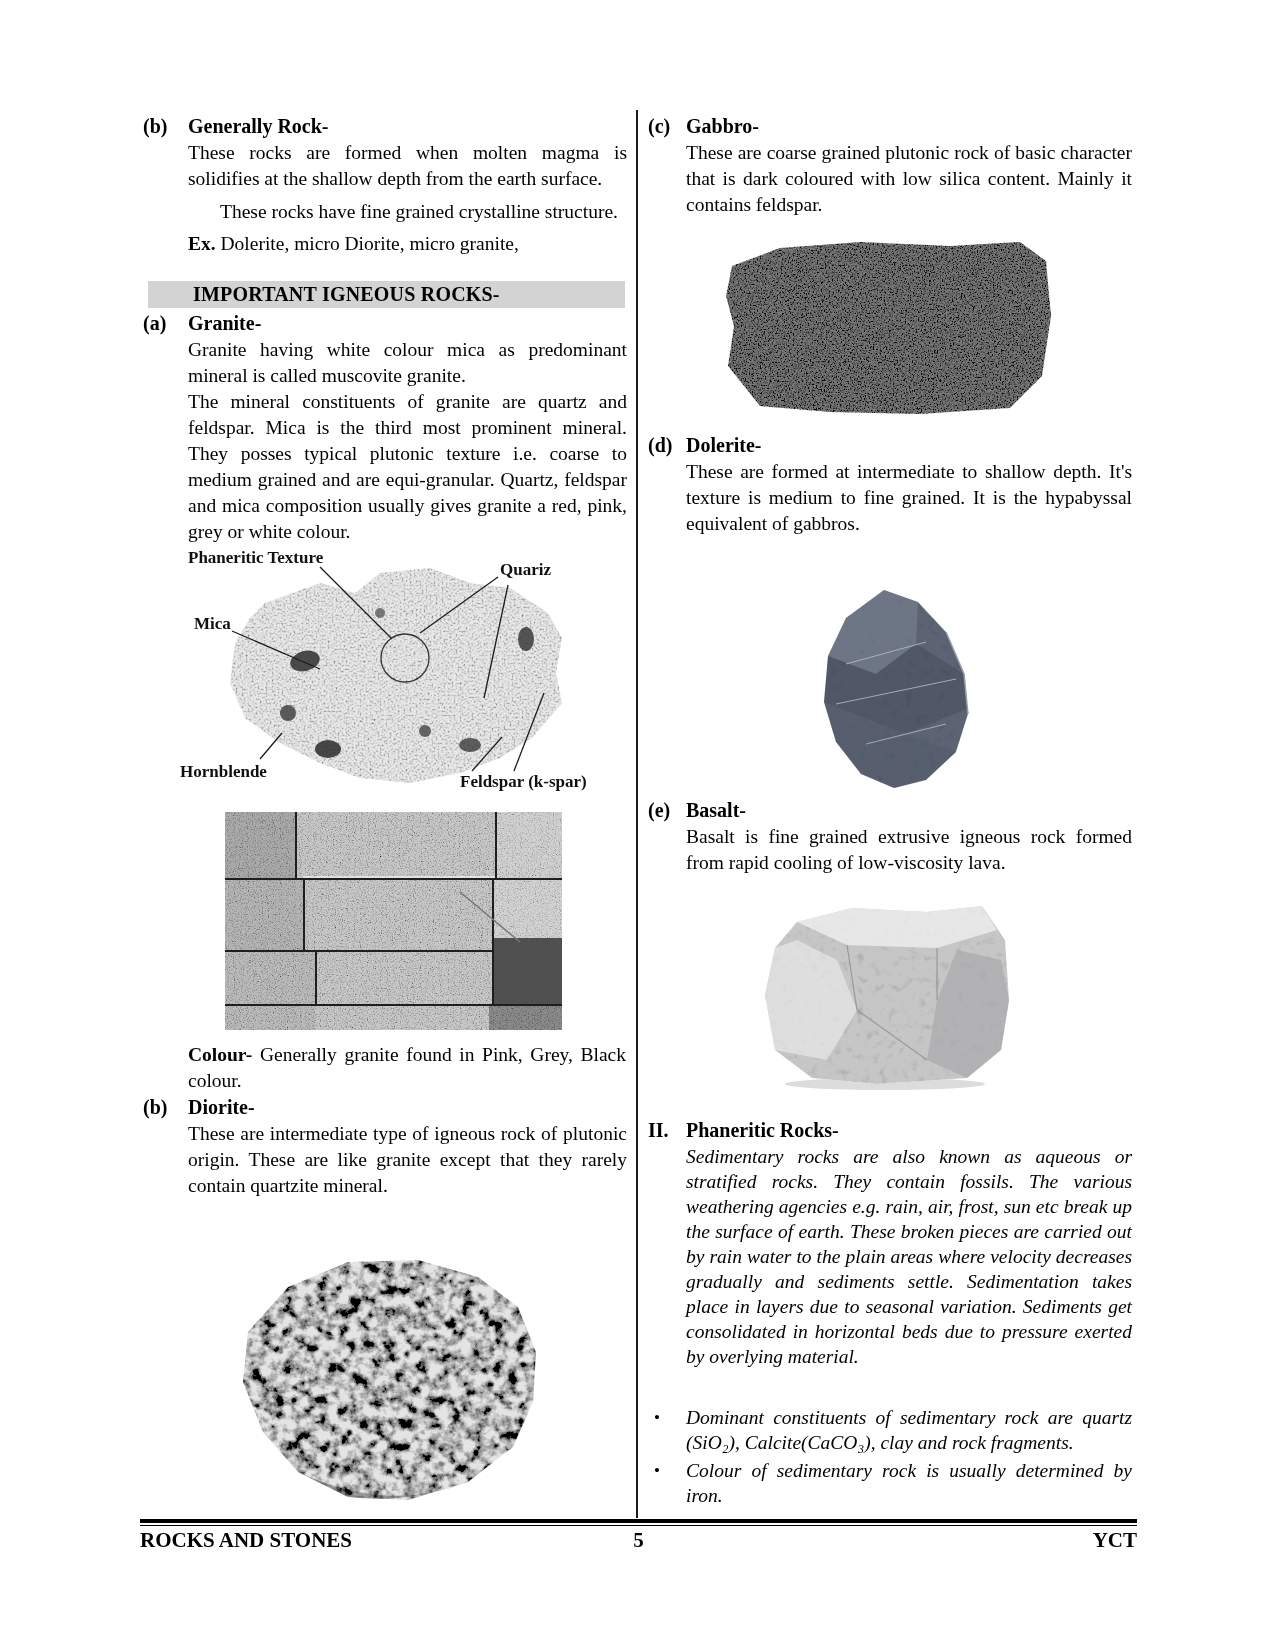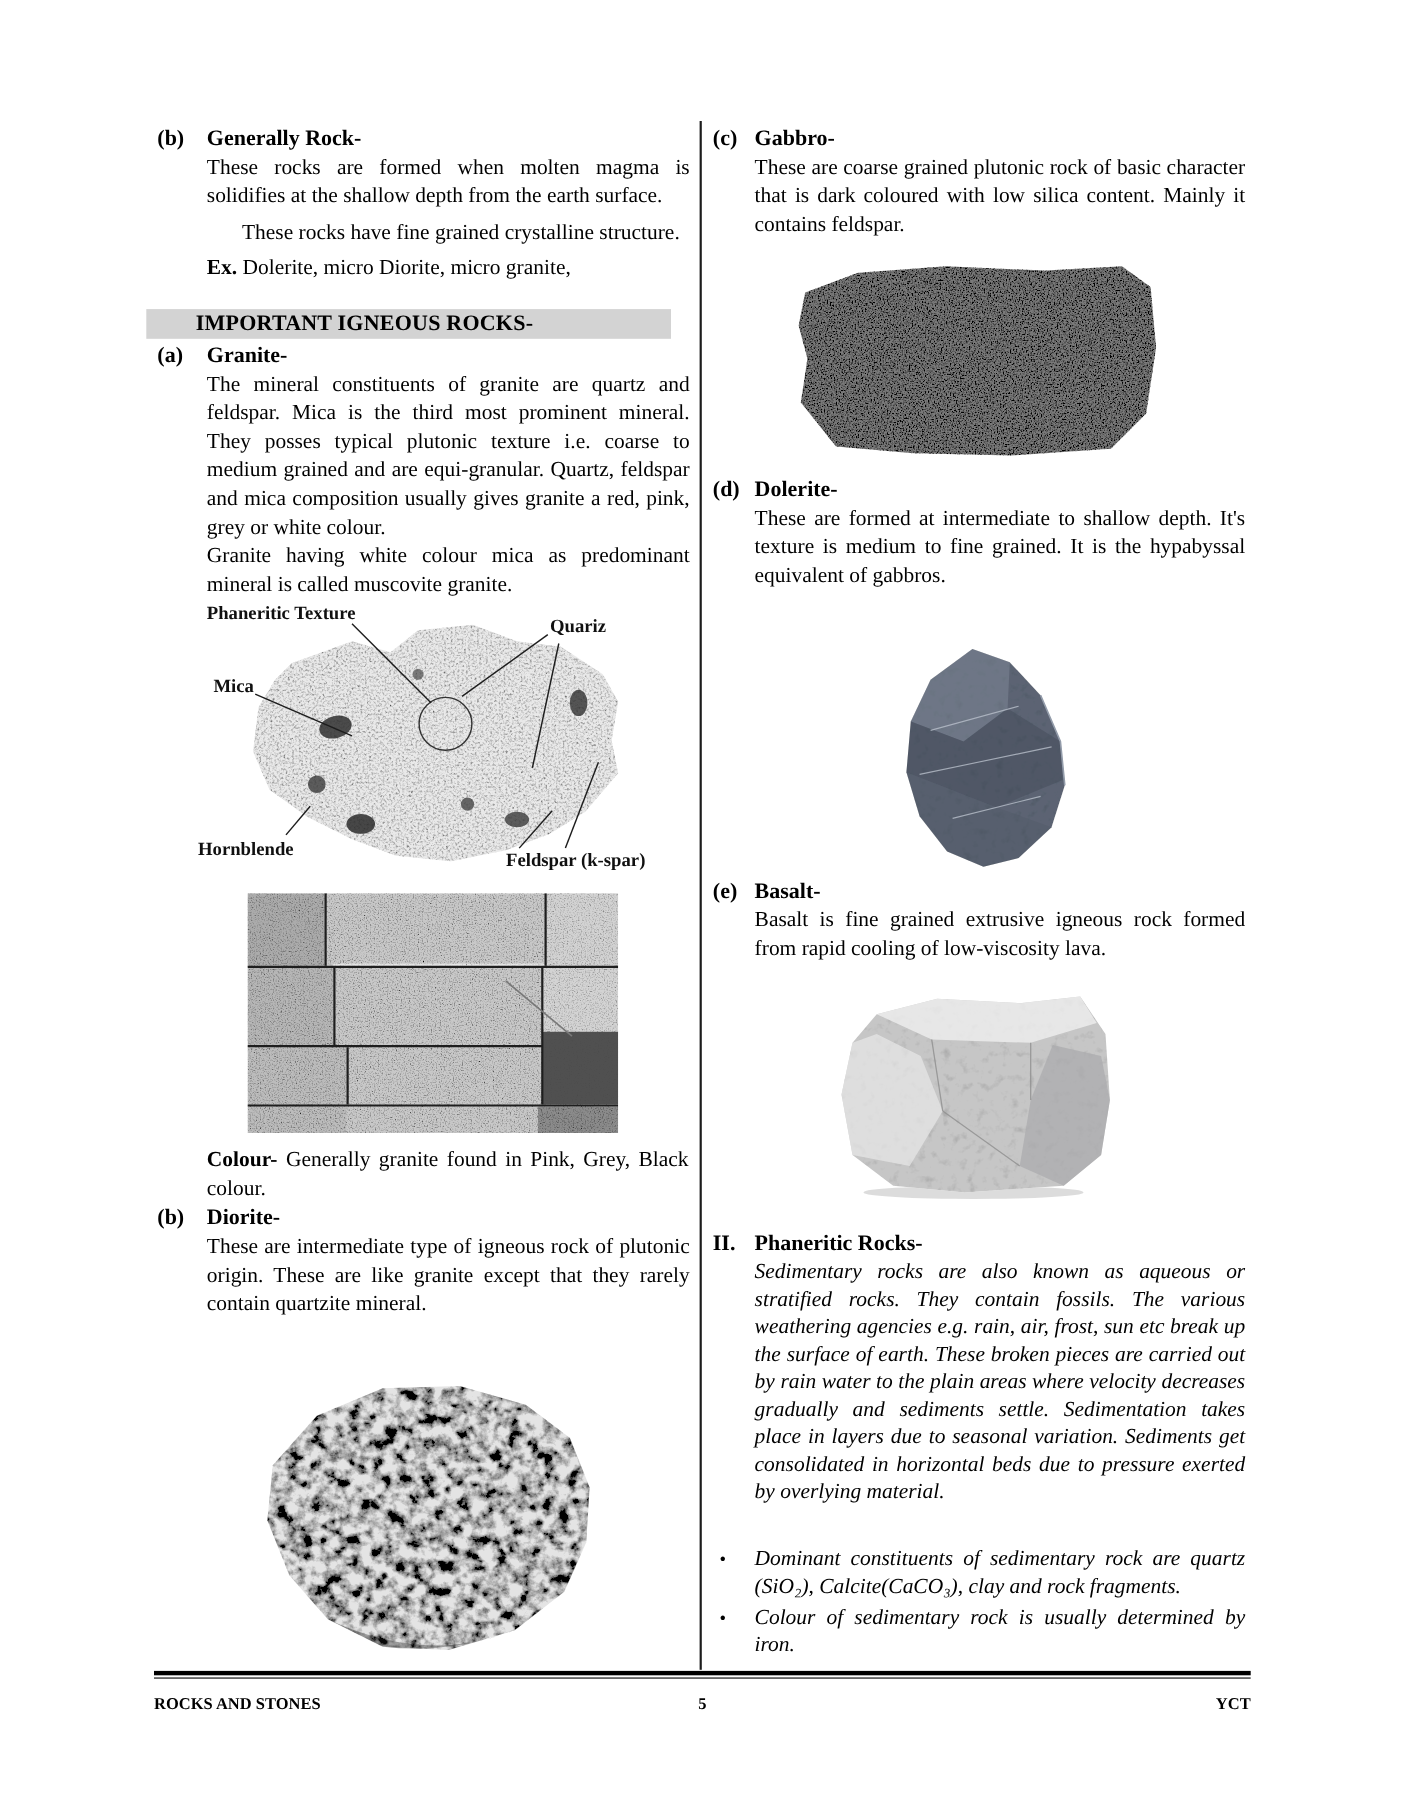--- a/index.html
+++ b/index.html
@@ -18,21 +18,21 @@
   .secbar{background:#d3d3d3;height:27px;display:flex;align-items:center;}
   .secbar span{font-weight:bold;font-size:20px;padding-left:45px;letter-spacing:.2px;}
   .colourp{font-size:19.5px;line-height:26px;text-align:justify;margin:0;}
   .colourp b{font-weight:bold;}
   .divider{width:2px;background:#1c1c1c;}
   .bullets{margin-top:4px;}
   .bullet{display:grid;grid-template-columns:38px 1fr;margin-top:3px;}
   .bullet .dot{font-size:17px;line-height:25px;padding-left:6px;}
   .footer-rule{border-top:4px solid #000;}
   .footer-rule2{border-top:1.5px solid #000;margin-top:2px;}
-  .footer-row{display:flex;margin-top:16px;font-weight:bold;font-size:15px;gap:41px;}
+  .footer-row{display:flex;margin-top:2px;font-weight:bold;font-size:21px;gap:41px;}
   .footer-row .fl{flex:1;text-align:left;}
   .footer-row .fc{flex:0 0 auto;text-align:center;}
   .footer-row .fr{flex:1;text-align:right;}
   svg text{font-family:"Liberation Serif",serif;font-weight:bold;fill:#101010;}
 </style>
 </head>
 <body>
 
 <div class="page">
 
@@ -76,30 +76,30 @@
   <div class="abs item" style="left:143px;top:113px;width:484px;">
     <div class="marker">(b)</div>
     <div>
       <h3 class="title">Generally Rock-</h3>
       <p class="body">These rocks are formed when molten magma is solidifies at the shallow depth from the earth surface.</p>
       <p class="body gap">These rocks have fine grained crystalline structure.</p>
       <p class="exline"><b>Ex.</b><span> Dolerite, micro Diorite, micro granite,</span></p>
     </div>
   </div>
 
-  <div class="abs secbar" style="left:133px;top:281px;width:477px;">
+  <div class="abs secbar" style="left:148px;top:281px;width:477px;">
     <span>IMPORTANT IGNEOUS ROCKS-</span>
   </div>
 
   <div class="abs item" style="left:143px;top:310px;width:484px;">
     <div class="marker">(a)</div>
     <div>
       <h3 class="title">Granite-</h3>
+      <p class="body">Granite having white colour mica as predominant mineral is called muscovite granite.</p>
       <p class="body">The mineral constituents of granite are quartz and feldspar. Mica is the third most prominent mineral. They posses typical plutonic texture i.e. coarse to medium grained and are equi-granular. Quartz, feldspar and mica composition usually gives granite a red, pink, grey or white colour.</p>
-      <p class="body">Granite having white colour mica as predominant mineral is called muscovite granite.</p>
     </div>
   </div>
 
   <svg class="abs" style="left:170px;top:543px;" width="450" height="248" viewBox="0 0 450 248">
     <polygon points="95,60 150,40 185,50 210,30 260,25 300,40 340,45 378,70 392,95 386,130 392,160 362,195 330,215 290,230 240,240 190,235 150,220 110,200 75,175 60,140 65,100 80,75" fill="#e9e9e9" filter="url(#tex-granite)"></polygon>
     <g>
       <ellipse cx="135" cy="118" rx="15" ry="10" fill="#2f2f2f" opacity="0.85" transform="rotate(-15 135 118)"></ellipse>
       <circle cx="118" cy="170" r="8" fill="#383838" opacity="0.8"></circle>
       <ellipse cx="158" cy="206" rx="13" ry="9" fill="#2a2a2a" opacity="0.85"></ellipse>
       <ellipse cx="300" cy="202" rx="11" ry="7" fill="#3a3a3a" opacity="0.8"></ellipse>

